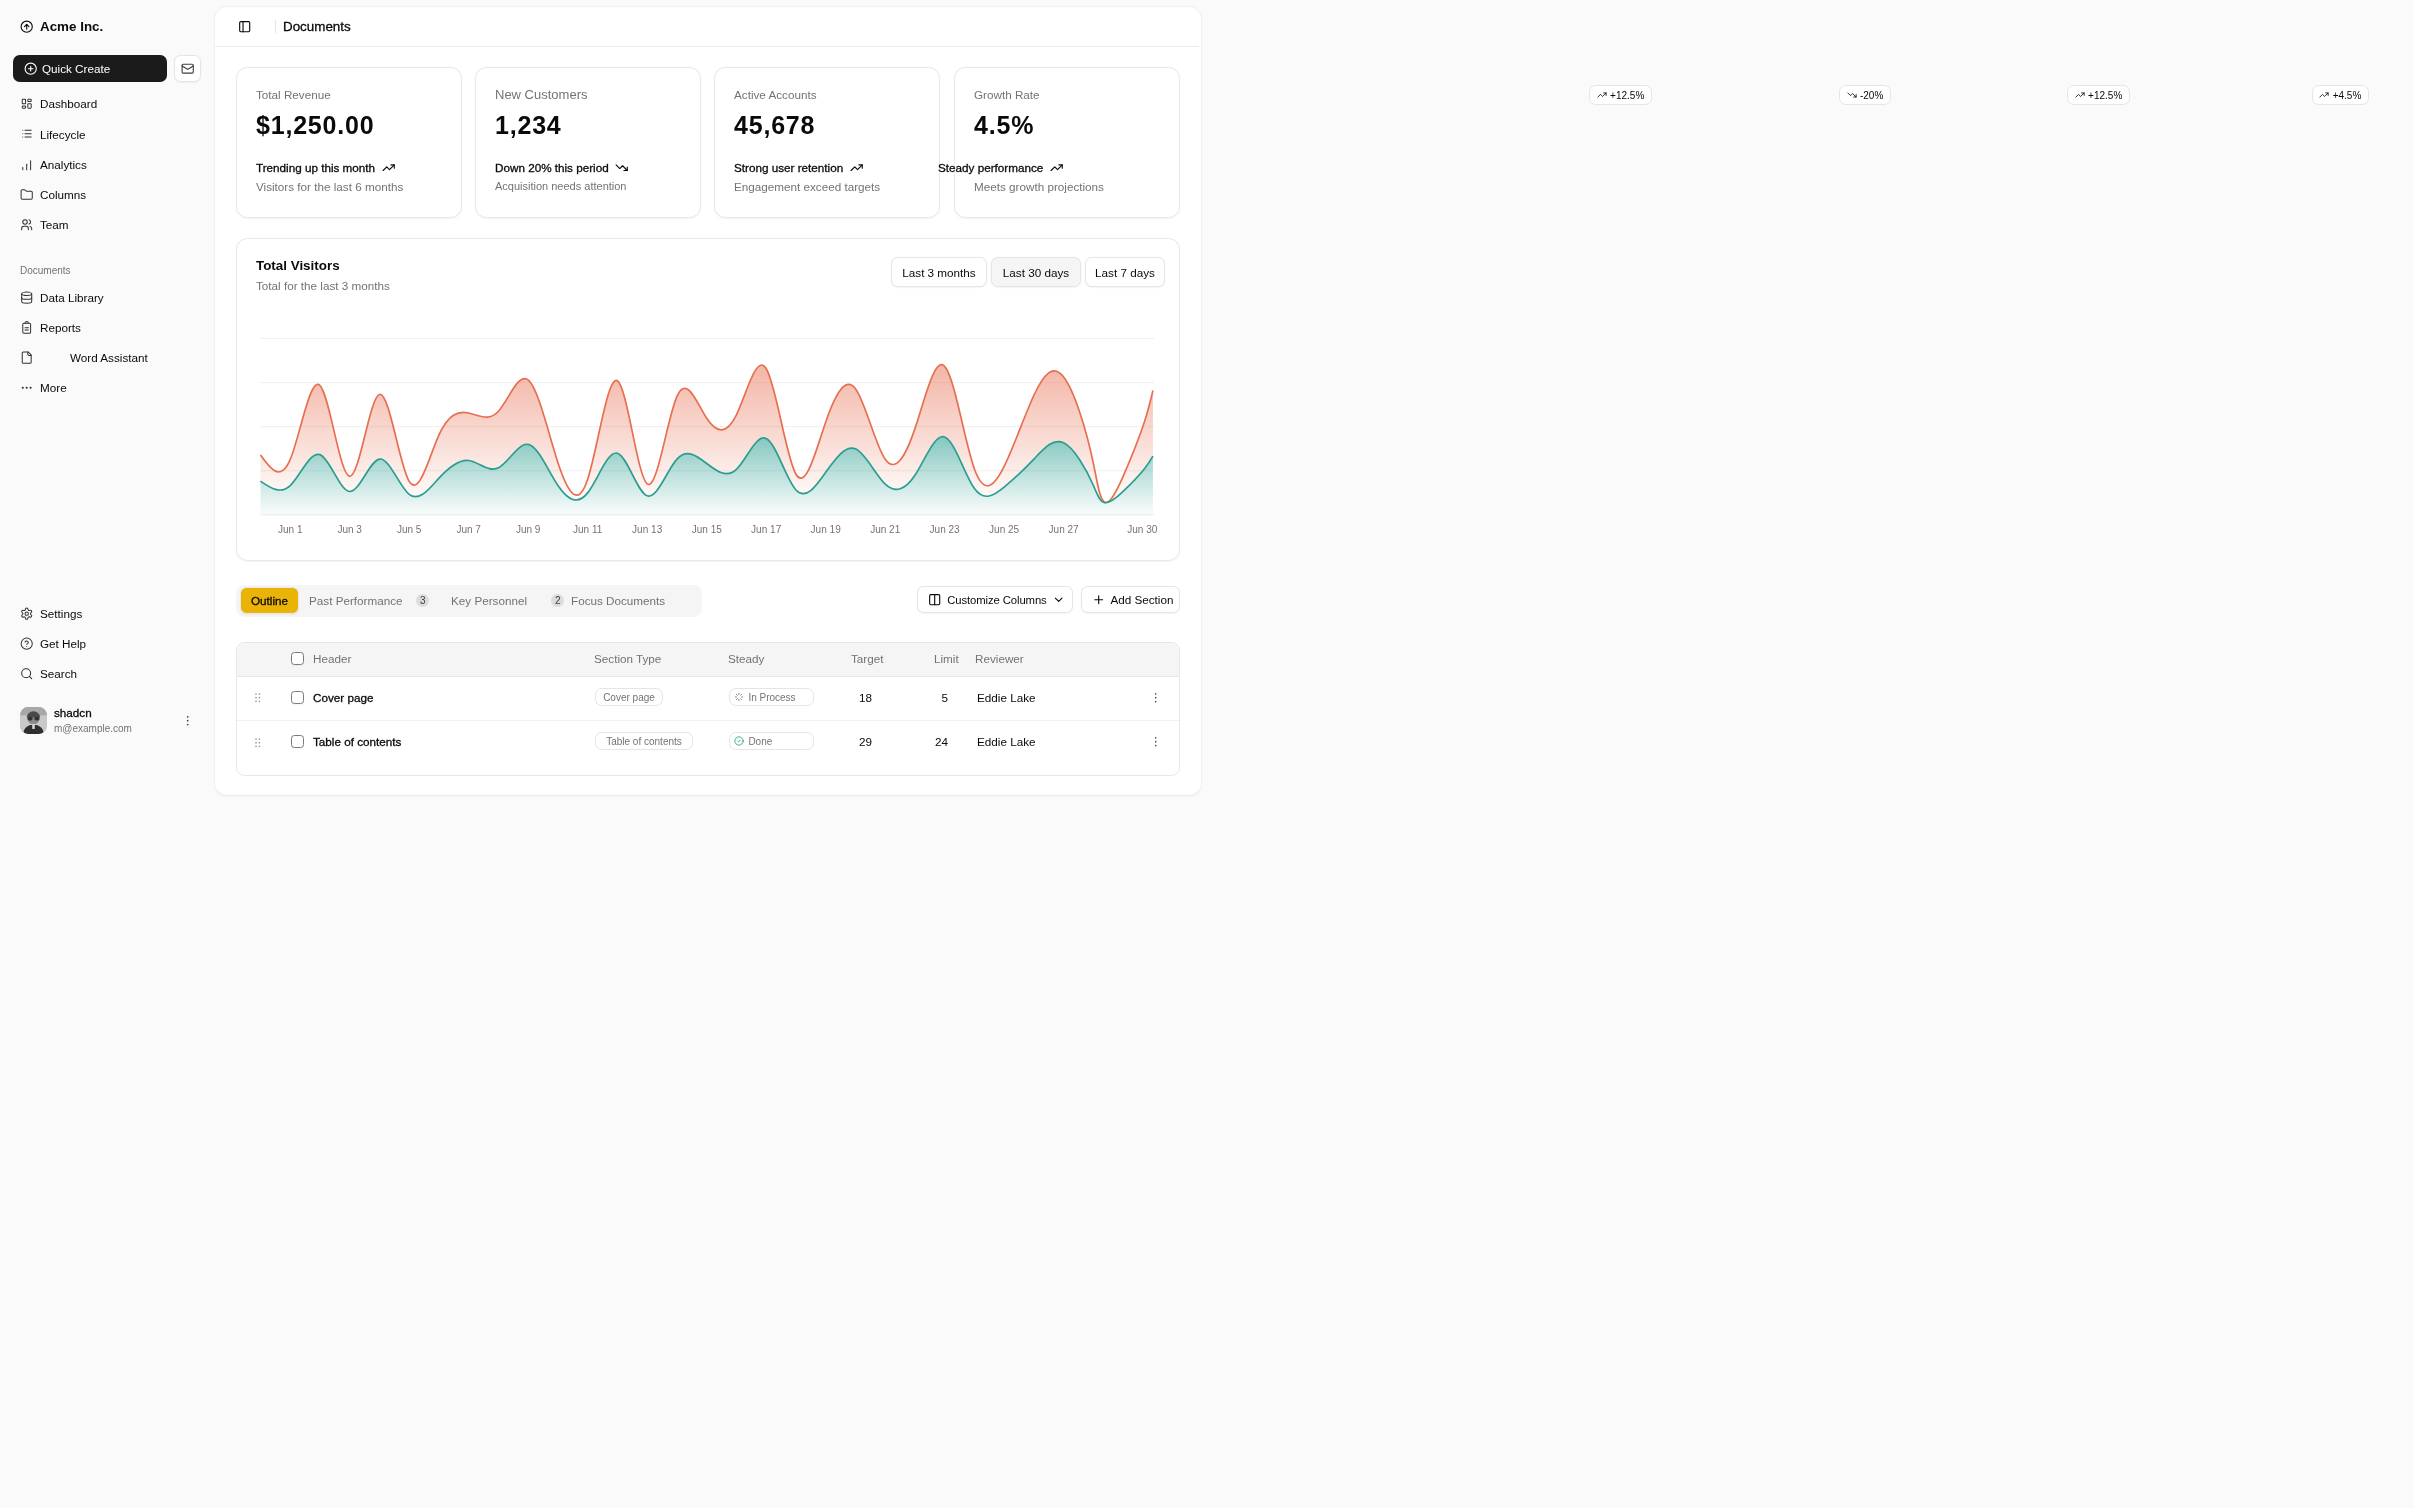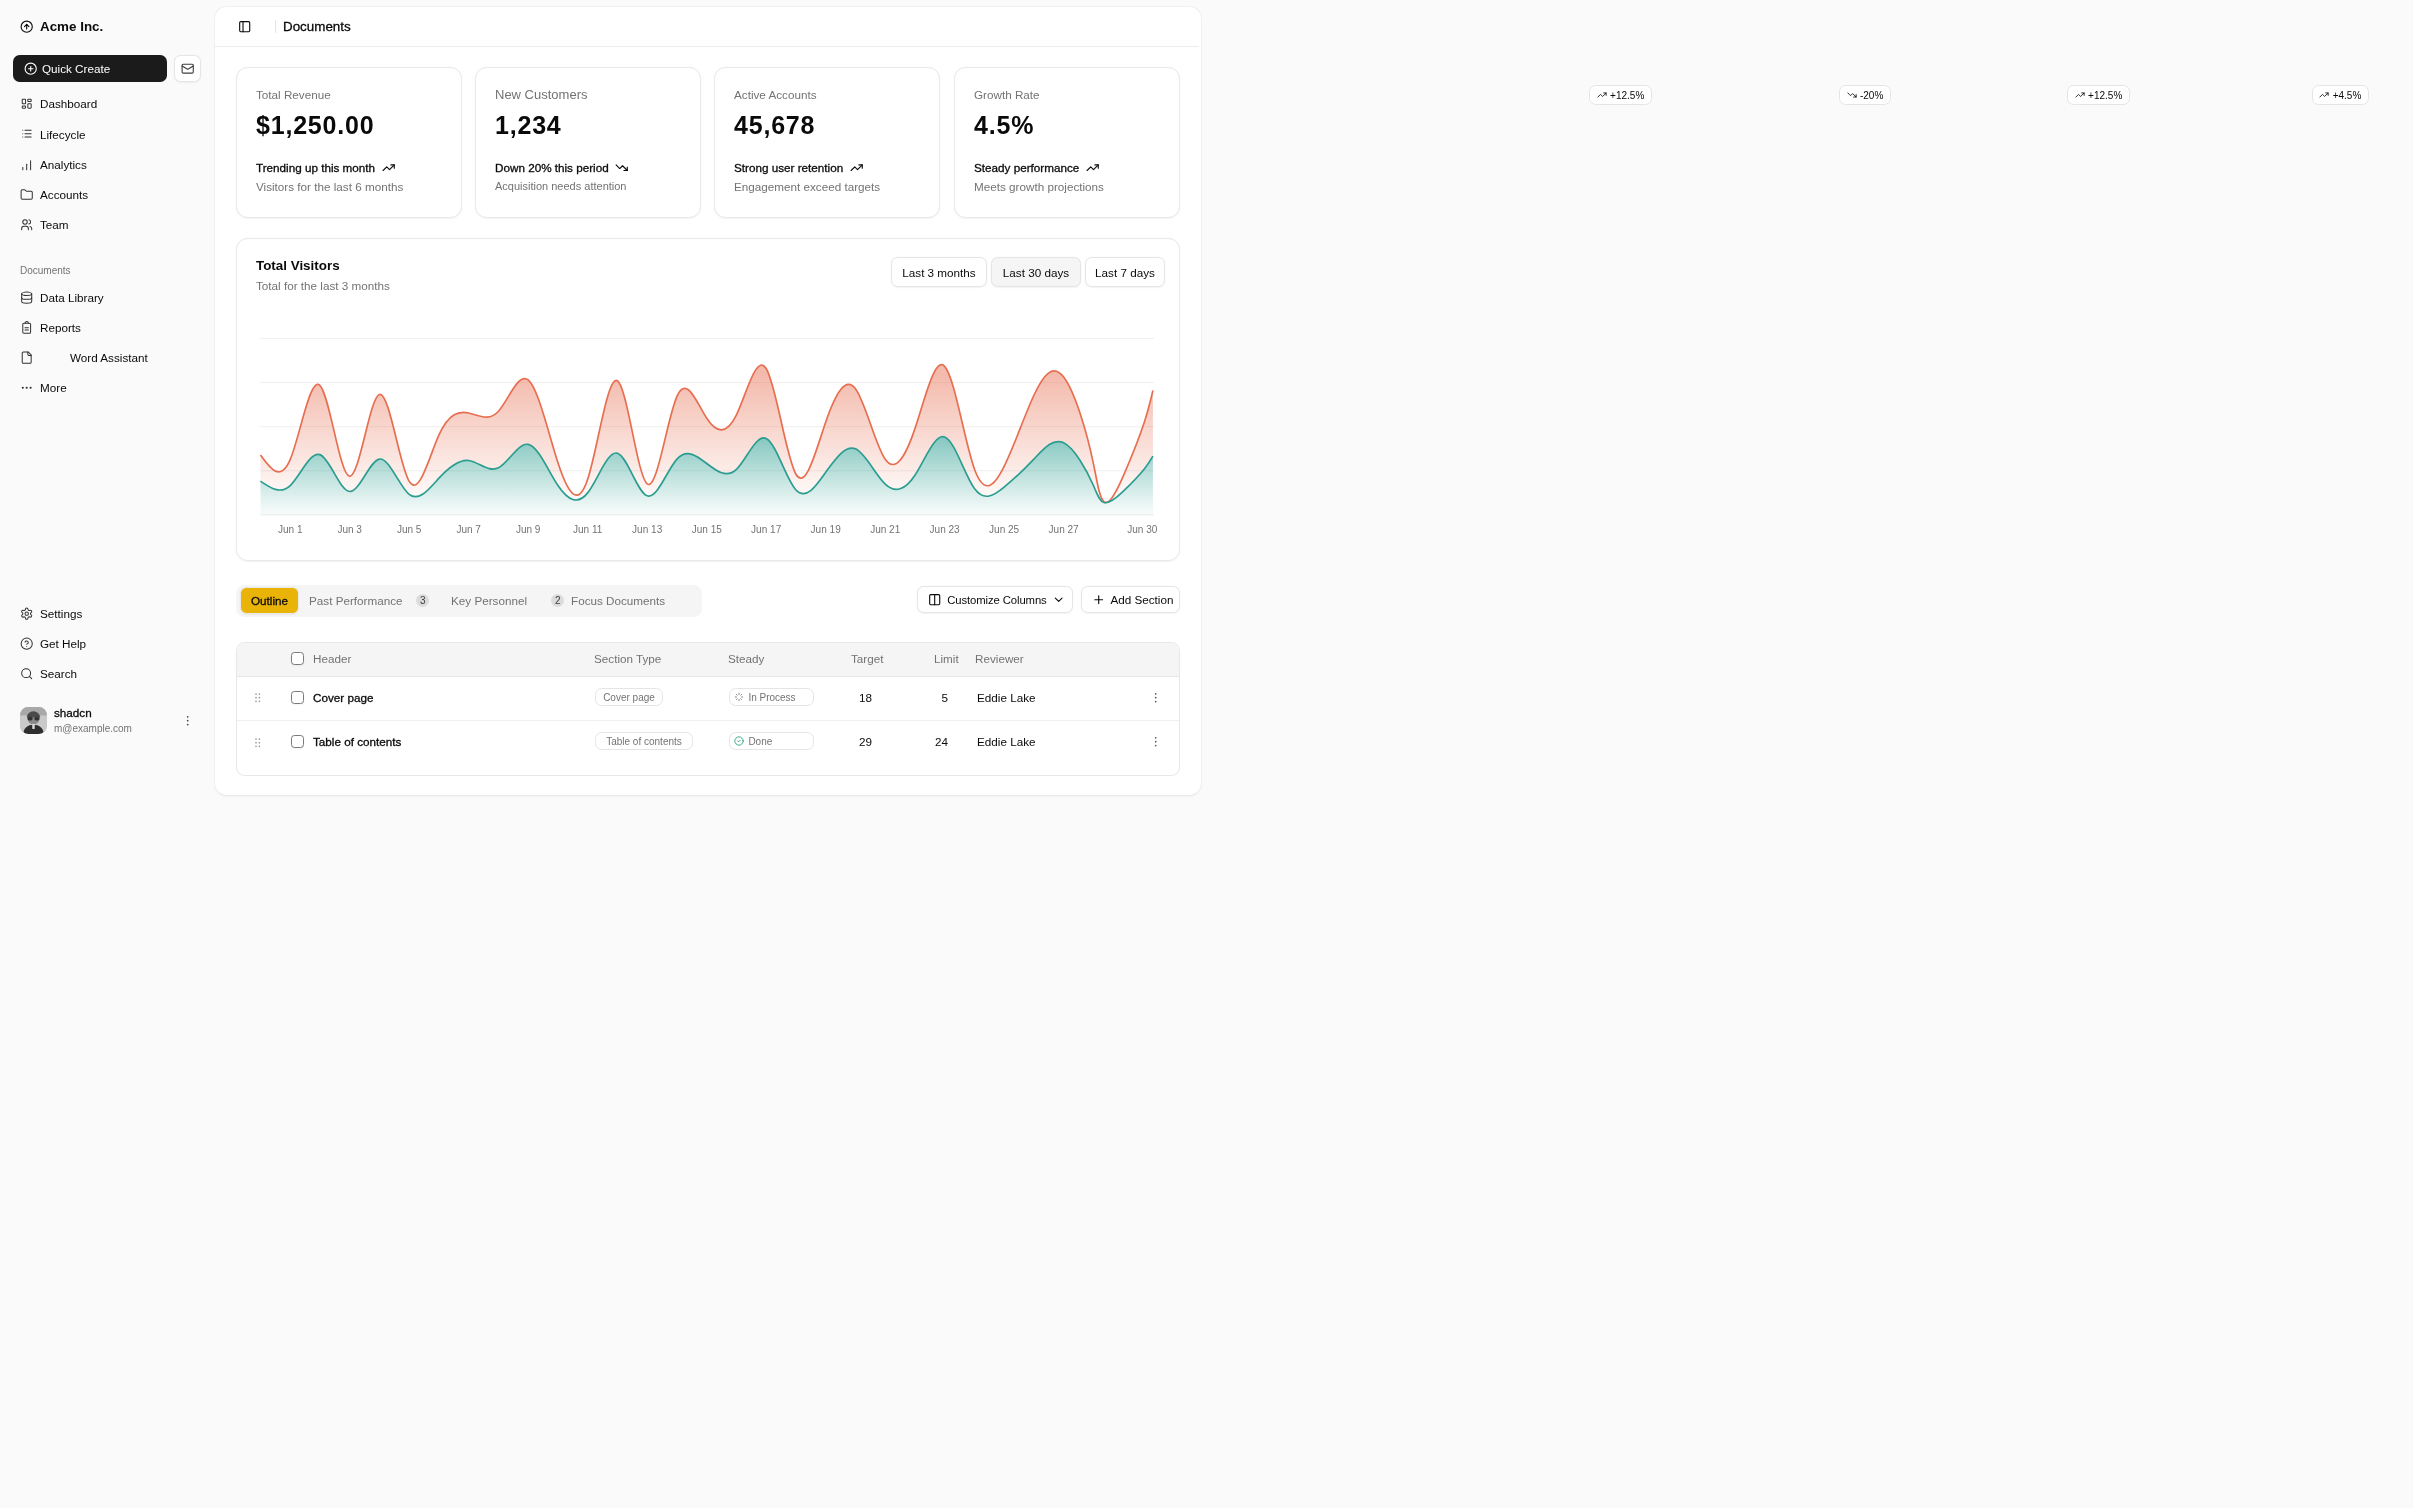--- a/index.html
+++ b/index.html
@@ -50,21 +50,21 @@
     <div class="abs" style="left:40px;top:127px;font-size:11.7px;line-height:15px;">Lifecycle</div>
     <svg class="ic" style="left:20px;top:158px" viewBox="0 0 24 24" fill="none" stroke="#2f2f2f" stroke-width="1.8" stroke-linecap="round" stroke-linejoin="round">
       <path d="M5 21v-4"></path>
       <path d="M12 21v-10"></path>
       <path d="M19 21V5"></path>
     </svg>
     <div class="abs" style="left:40px;top:157px;font-size:11.7px;line-height:15px;">Analytics</div>
     <svg class="ic" style="left:20px;top:188px" viewBox="0 0 24 24" fill="none" stroke="#2f2f2f" stroke-width="1.8" stroke-linecap="round" stroke-linejoin="round">
       <path d="M20 20a2 2 0 0 0 2-2V8a2 2 0 0 0-2-2h-7.9a2 2 0 0 1-1.69-.9L9.6 3.9A2 2 0 0 0 7.93 3H4a2 2 0 0 0-2 2v13a2 2 0 0 0 2 2Z"></path>
     </svg>
-    <div class="abs" style="left:40px;top:187px;font-size:11.7px;line-height:15px;">Accounts</div>
+    <div class="abs" style="left:40px;top:187px;font-size:11.7px;line-height:15px;">Columns</div>
     <svg class="ic" style="left:20px;top:218px" viewBox="0 0 24 24" fill="none" stroke="#2f2f2f" stroke-width="1.8" stroke-linecap="round" stroke-linejoin="round">
       <circle cx="9" cy="7" r="4"></circle>
       <path d="M3 21v-2a4 4 0 0 1 4-4h4a4 4 0 0 1 4 4v2"></path>
       <path d="M16 3.13a4 4 0 0 1 0 7.75"></path>
       <path d="M21 21v-2a4 4 0 0 0-3-3.85"></path>
     </svg>
     <div class="abs" style="left:40px;top:217px;font-size:11.7px;line-height:15px;">Team</div>
   <div class="abs muted" style="left:20px;top:265px;font-size:10px;line-height:11.7px;">Documents</div>
     <svg class="ic" style="left:20px;top:291px" viewBox="0 0 24 24" fill="none" stroke="#2f2f2f" stroke-width="1.8" stroke-linecap="round" stroke-linejoin="round">
       <ellipse cx="12" cy="5" rx="9" ry="3"></ellipse>
@@ -186,21 +186,21 @@
 <div class="card" style="left:954px;top:67px;width:226px;height:151px;"></div>
 <div class="abs muted" style="left:974px;top:86px;font-size:11.7px;line-height:17px;">Growth Rate</div>
 <div class="badge" style="left:auto;right:44px;top:85px;height:20px;">
     <svg style="width:10px;height:10px" viewBox="0 0 24 24" fill="none" stroke="#0a0a0a" stroke-width="2" stroke-linecap="round" stroke-linejoin="round">
       <path d="M16 7h6v6"></path>
       <path d="m22 7-8.5 8.5-5-5L2 17"></path>
     </svg>
     <span>+4.5%</span>
   </div>
 <div class="abs" style="left:974px;top:110px;font-size:25px;font-weight:700;line-height:30px;letter-spacing:0.8px;">4.5%</div>
-<div class="abs" style="left:974px;top:159px;font-size:11.7px;line-height:17px;display:flex;gap:6.7px;align-items:center;text-align:right;-webkit-text-stroke:0.3px currentColor;">Steady performance <svg style="width:13.4px;height:13.4px" viewBox="0 0 24 24" fill="none" stroke="#0a0a0a" stroke-width="2" stroke-linecap="round" stroke-linejoin="round">
+<div class="abs" style="left:938px;top:159px;font-size:11.7px;line-height:17px;display:flex;gap:6.7px;align-items:center;text-align:right;-webkit-text-stroke:0.3px currentColor;">Steady performance <svg style="width:13.4px;height:13.4px" viewBox="0 0 24 24" fill="none" stroke="#0a0a0a" stroke-width="2" stroke-linecap="round" stroke-linejoin="round">
       <path d="M16 7h6v6"></path>
       <path d="m22 7-8.5 8.5-5-5L2 17"></path>
     </svg></div>
 <div class="abs muted" style="left:974px;top:178px;font-size:11.7px;line-height:17px;">Meets growth projections</div>
 
 <div class="card" style="left:236px;top:238px;width:944px;height:323px;"></div>
 <div class="abs" style="left:256px;top:257px;font-size:13.4px;font-weight:700;line-height:17px;">Total Visitors</div>
 <div class="abs muted" style="left:256px;top:277px;font-size:11.7px;line-height:17px;">Total for the last 3 months</div>
 <div class="btn" style="left:891px;top:257px;width:96px;height:30px;justify-content:center;">Last 3 months</div>
 <div class="btn" style="left:991px;top:257px;width:90px;height:30px;justify-content:center;background:#f5f5f5;">Last 30 days</div>

